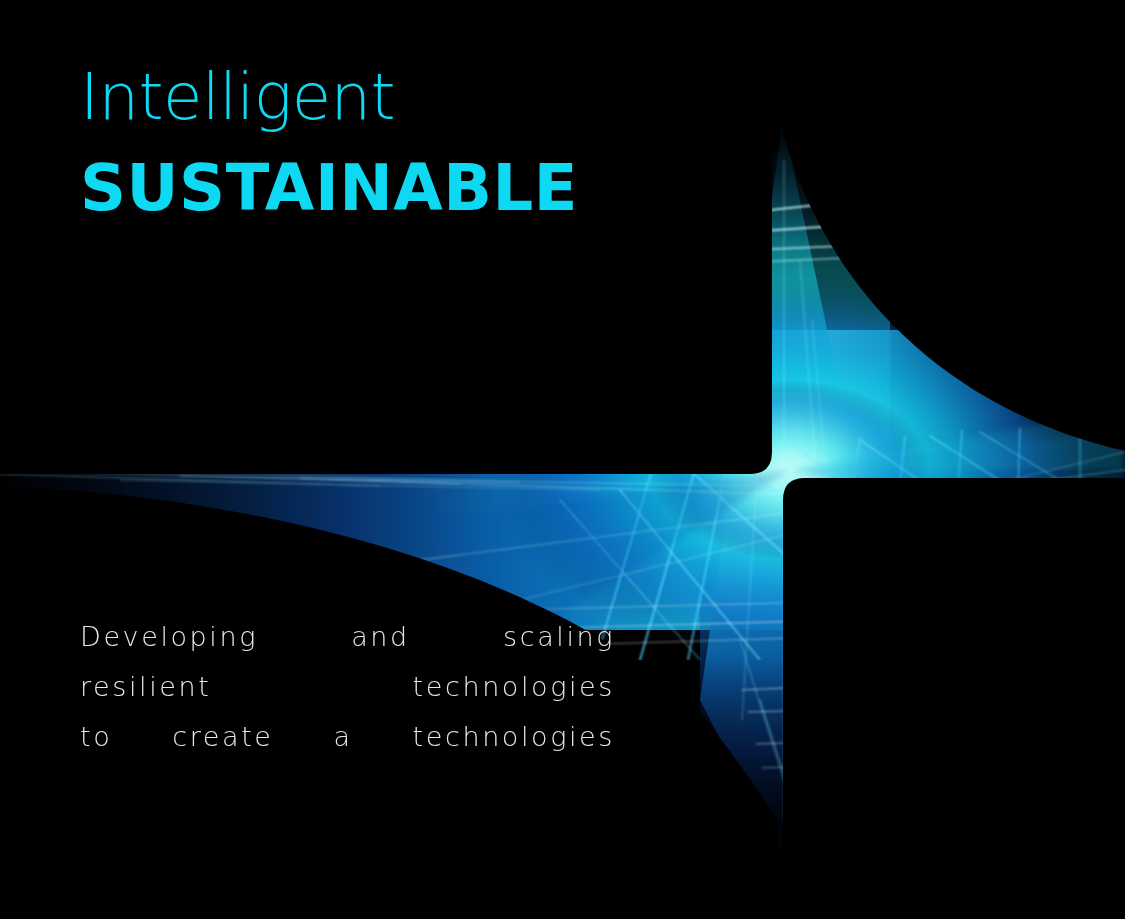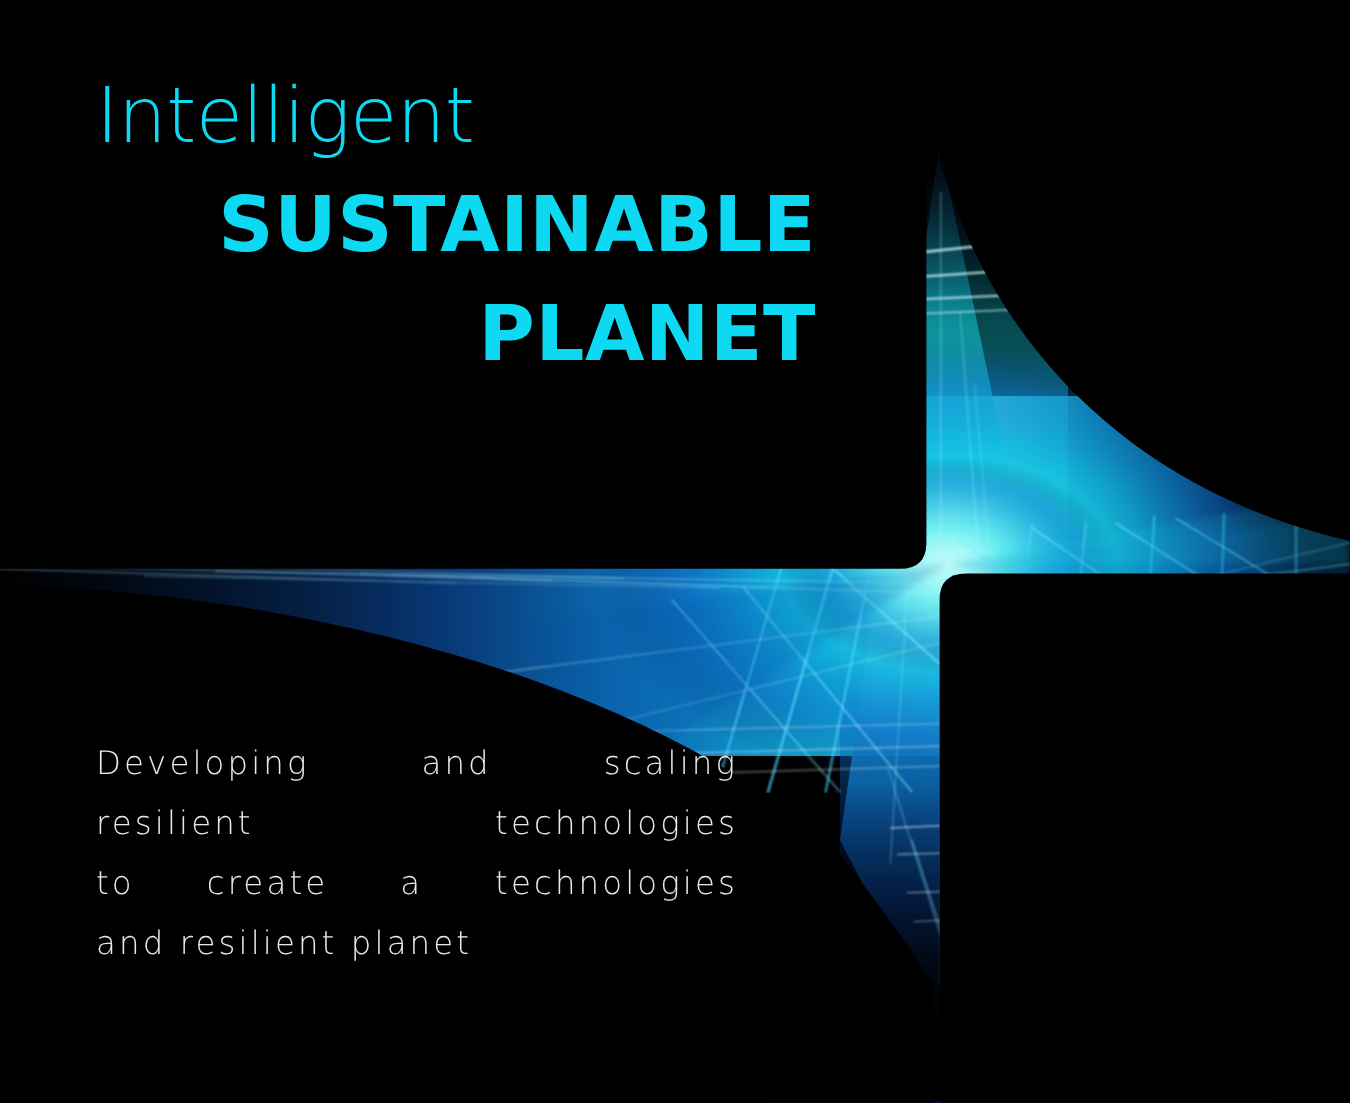--- a/index.html
+++ b/index.html
@@ -40,21 +40,20 @@
     letter-spacing: -0.5px;
     z-index: 20;
   }
   #headline .light {
     font-weight: 300;
     font-stretch: condensed;
   }
   #headline .bold {
     font-weight: 700;
     letter-spacing: 0.5px;
-    text-align: right;
   }
   .hl-line { display: block; white-space: nowrap; }
 
   #subtext {
     position: absolute;
     left: 80px;
     top: 612px;
     width: 535px;
     color: #e8e8e8;
     font-family: "DejaVu Sans", sans-serif;
@@ -260,23 +259,21 @@
 
     <path fill="#000000" d="M -20,486
              C 240,492 520,560 690,700
              C 740,762 765,800 778,822
              L 778,939 L -20,939 Z"></path>
   </svg>
 
   <div id="headline">
     <span class="hl-line light">Intelligent</span>
     <span class="hl-line bold">SUSTAINABLE</span>
-    <span class="hl-line bold">PLANET</span>
   </div>
 
   <div id="subtext">
     <span class="st-line">Developing and scaling</span>
     <span class="st-line">resilient technologies</span>
     <span class="st-line">to create a technologies</span>
-    <span class="st-line last">and resilient planet</span>
   </div>
 
 </div>
 
 </body></html>

